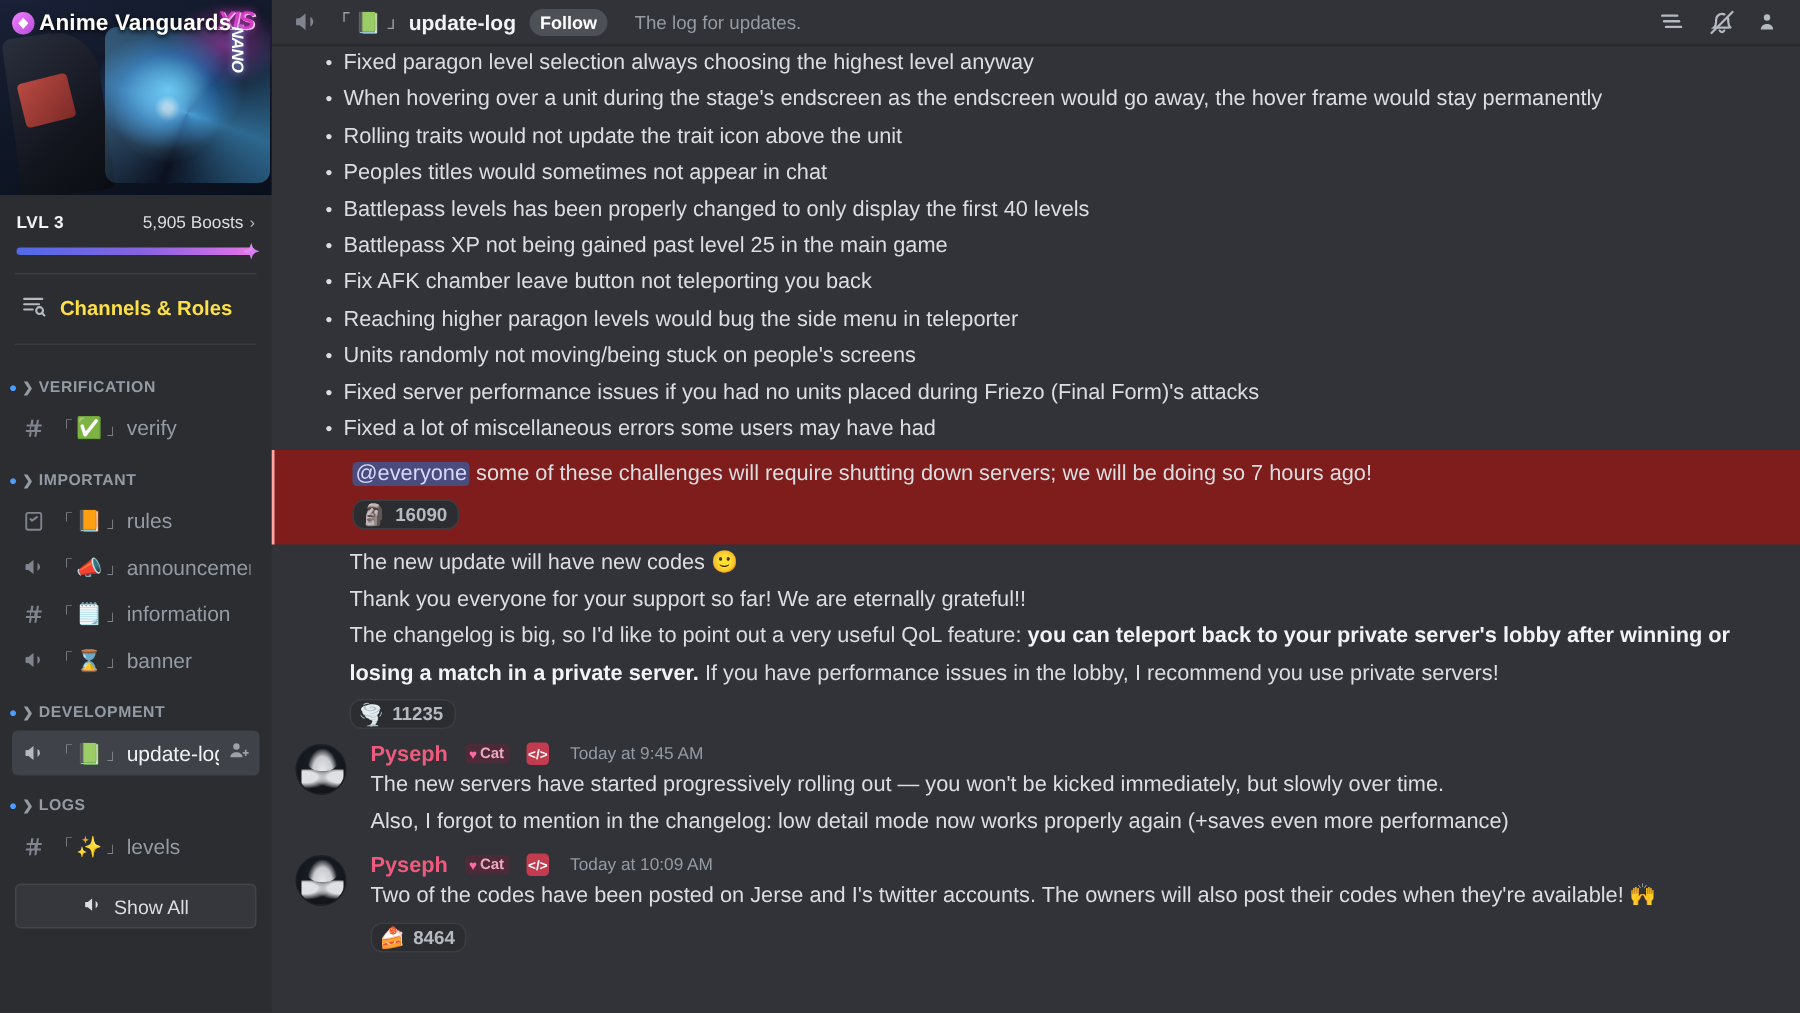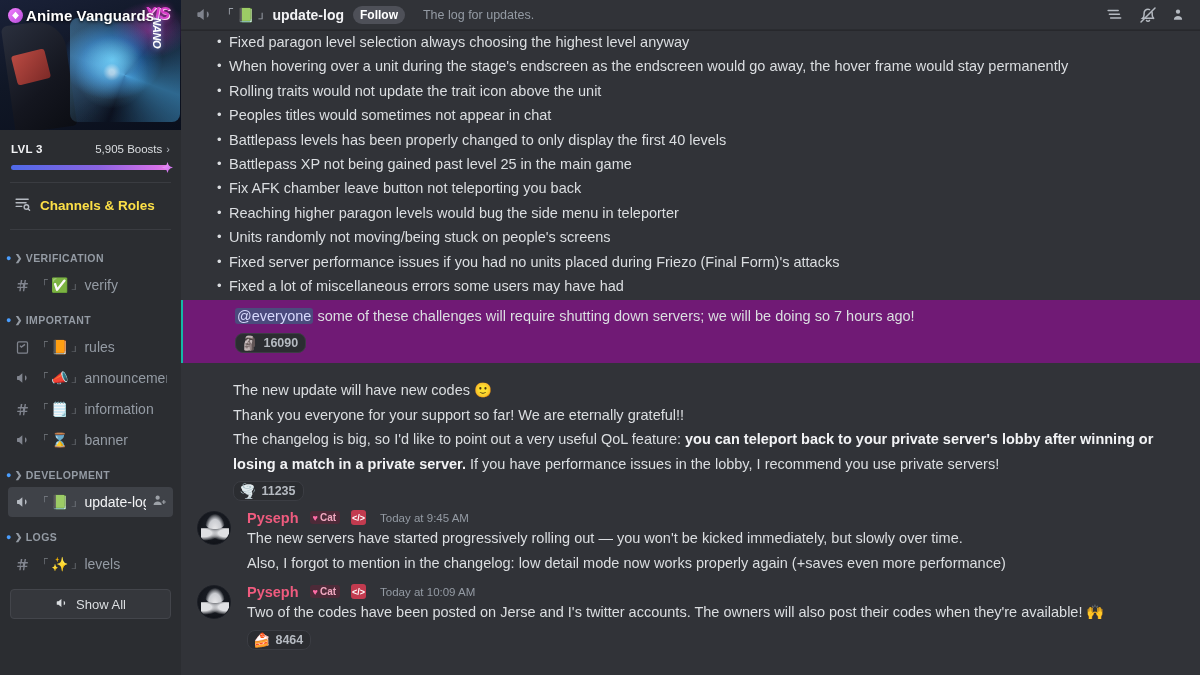--- a/index.html
+++ b/index.html
@@ -155,21 +155,21 @@
   ul.bullets { list-style: none; padding: 0; margin: 0; }
   ul.bullets li {
     position: relative; color: #dbdee1; font-size: 14.5px; line-height: 24.4px;
     padding-left: 48px;
   }
   ul.bullets li::before {
     content: "•"; position: absolute; left: 36px; color: #dbdee1; font-size: 13px;
   }
 
   .mention-block {
-    background: #701a75; border-left: 2px solid #14b8a6;
+    background: #7f1d1d; border-left: 2px solid #fca5a5;
     padding: 4px 0 10px 0; margin-top: 2px;
   }
   .mention-line { padding-left: 52px; color: #dbdee1; font-size: 14.5px; line-height: 24px; }
   .mention-tag {
     background: #4b4b7d; color: #d7d9fc; border-radius: 3px; padding: 0 2px;
     font-weight: 500;
   }
   .reaction {
     display: inline-flex; align-items: center; gap: 5px;
     background: #2b2d31; border: 1px solid #3b3d43; border-radius: 8px;
@@ -462,21 +462,21 @@
       <div class="mention-block">
         <div class="mention-line">
           <span class="mention-tag">@everyone</span><span> some of these challenges will require shutting down servers; we will be doing so 7 hours ago!</span>
         </div>
         <div class="reaction">
           <span class="rem">🗿</span>
           <span class="rc">16090</span>
         </div>
       </div>
 
-      <div style="padding-top:15px;">
+      <div style="padding-top:0;">
         <div class="para">The new update will have new codes 🙂</div>
         <div class="para">Thank you everyone for your support so far! We are eternally grateful!!</div>
         <div class="para"><span>The changelog is big, so I'd like to point out a very useful QoL feature: </span><b>you can teleport back to your private server's lobby after winning or losing a match in a private server.</b><span> If you have performance issues in the lobby, I recommend you use private servers!</span></div>
         <div class="reaction">
           <span class="rem">🌪️</span>
           <span class="rc">11235</span>
         </div>
       </div>
 
       <div class="msg">

